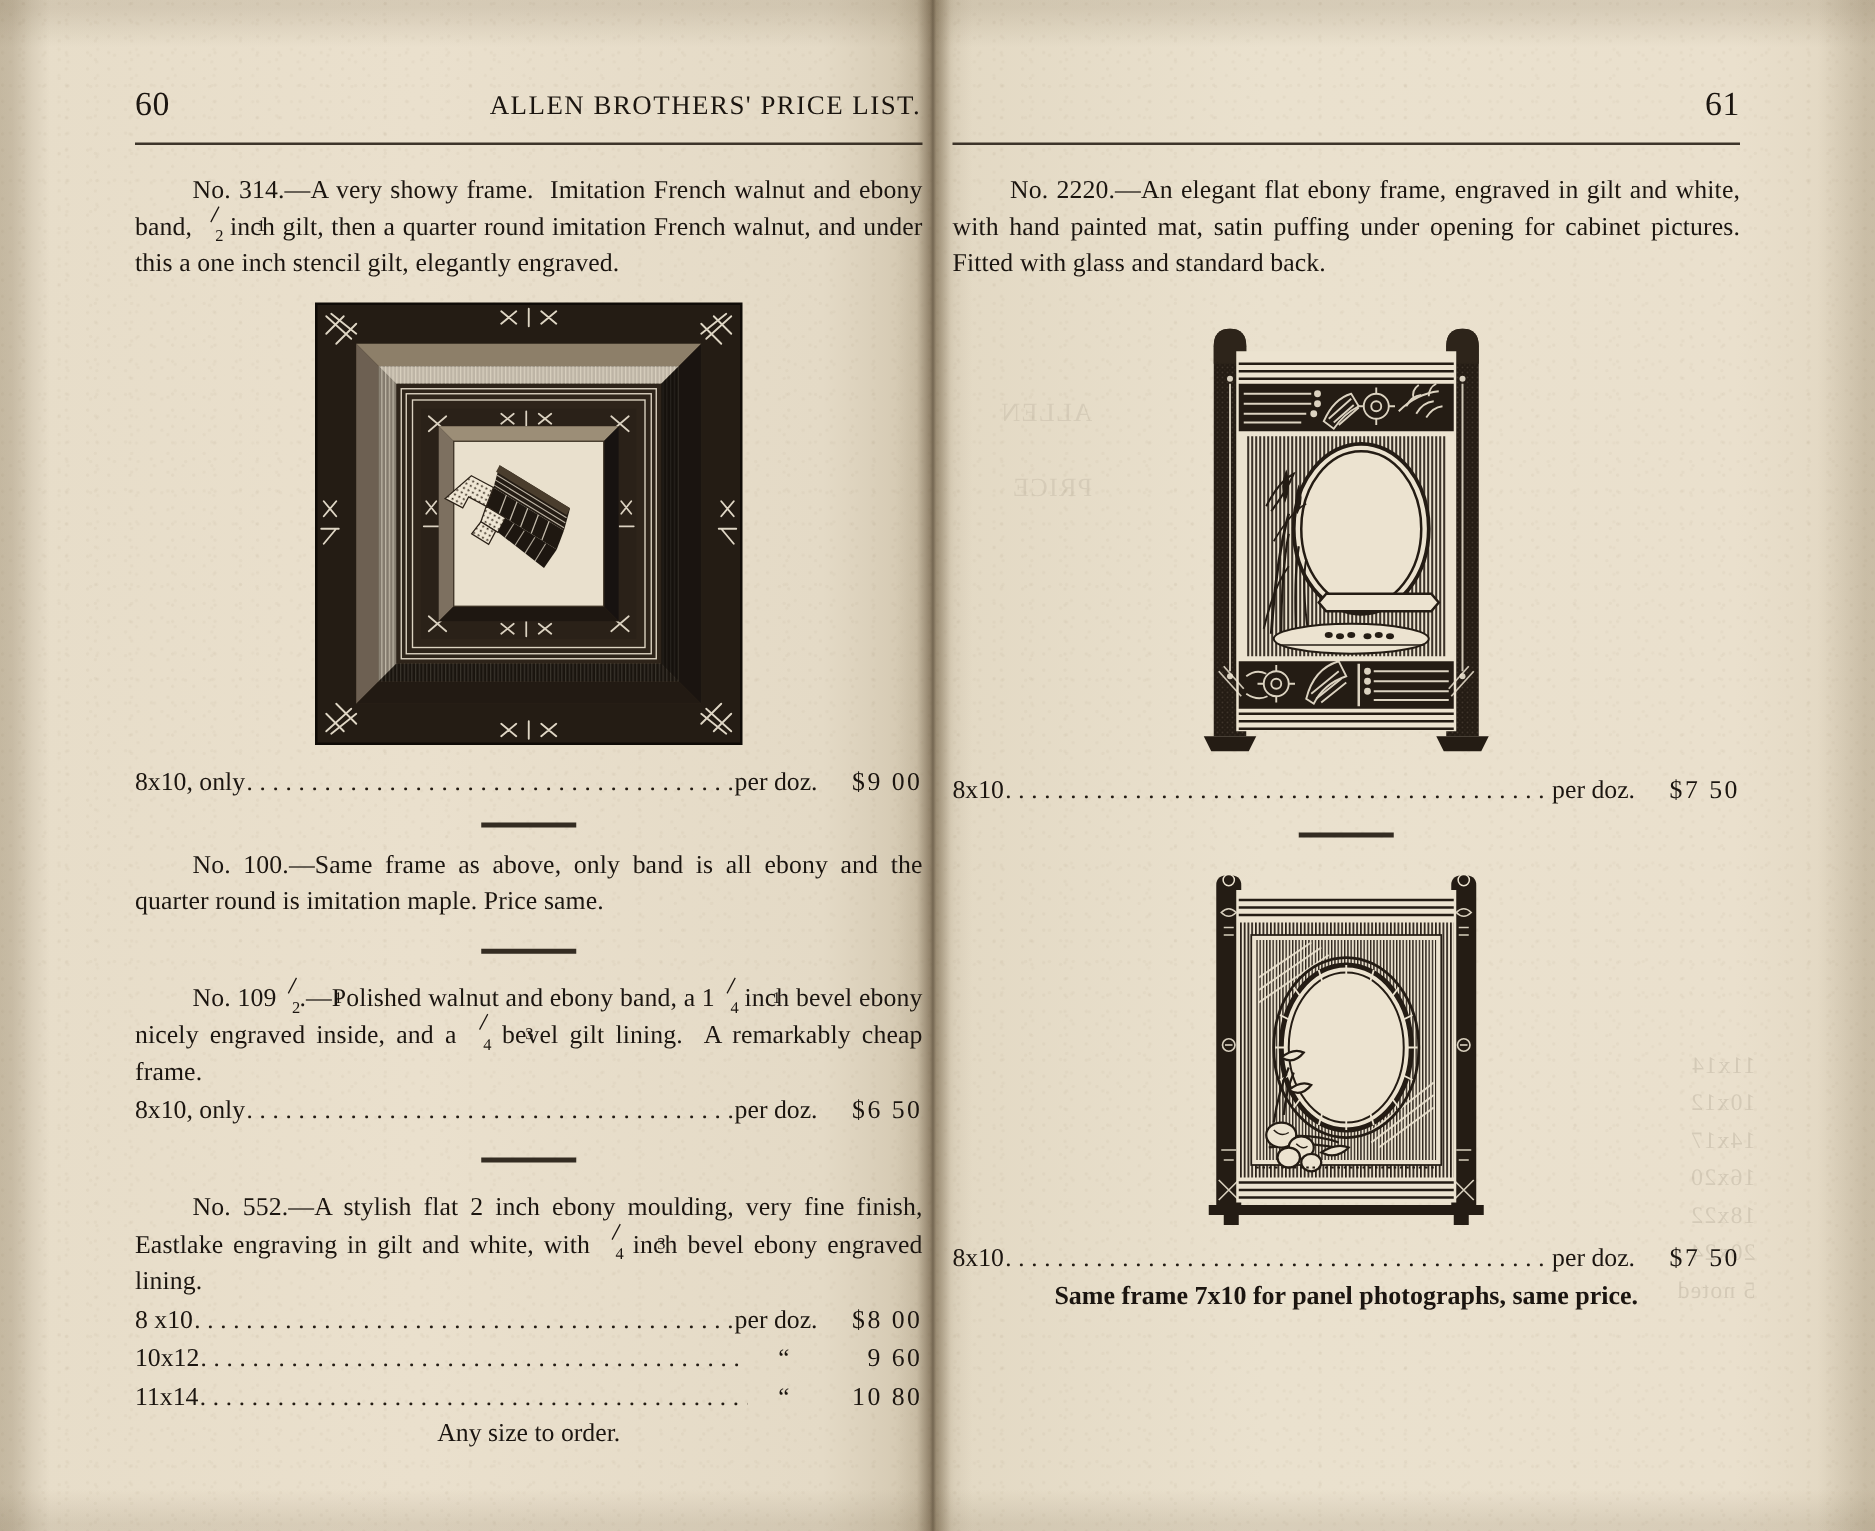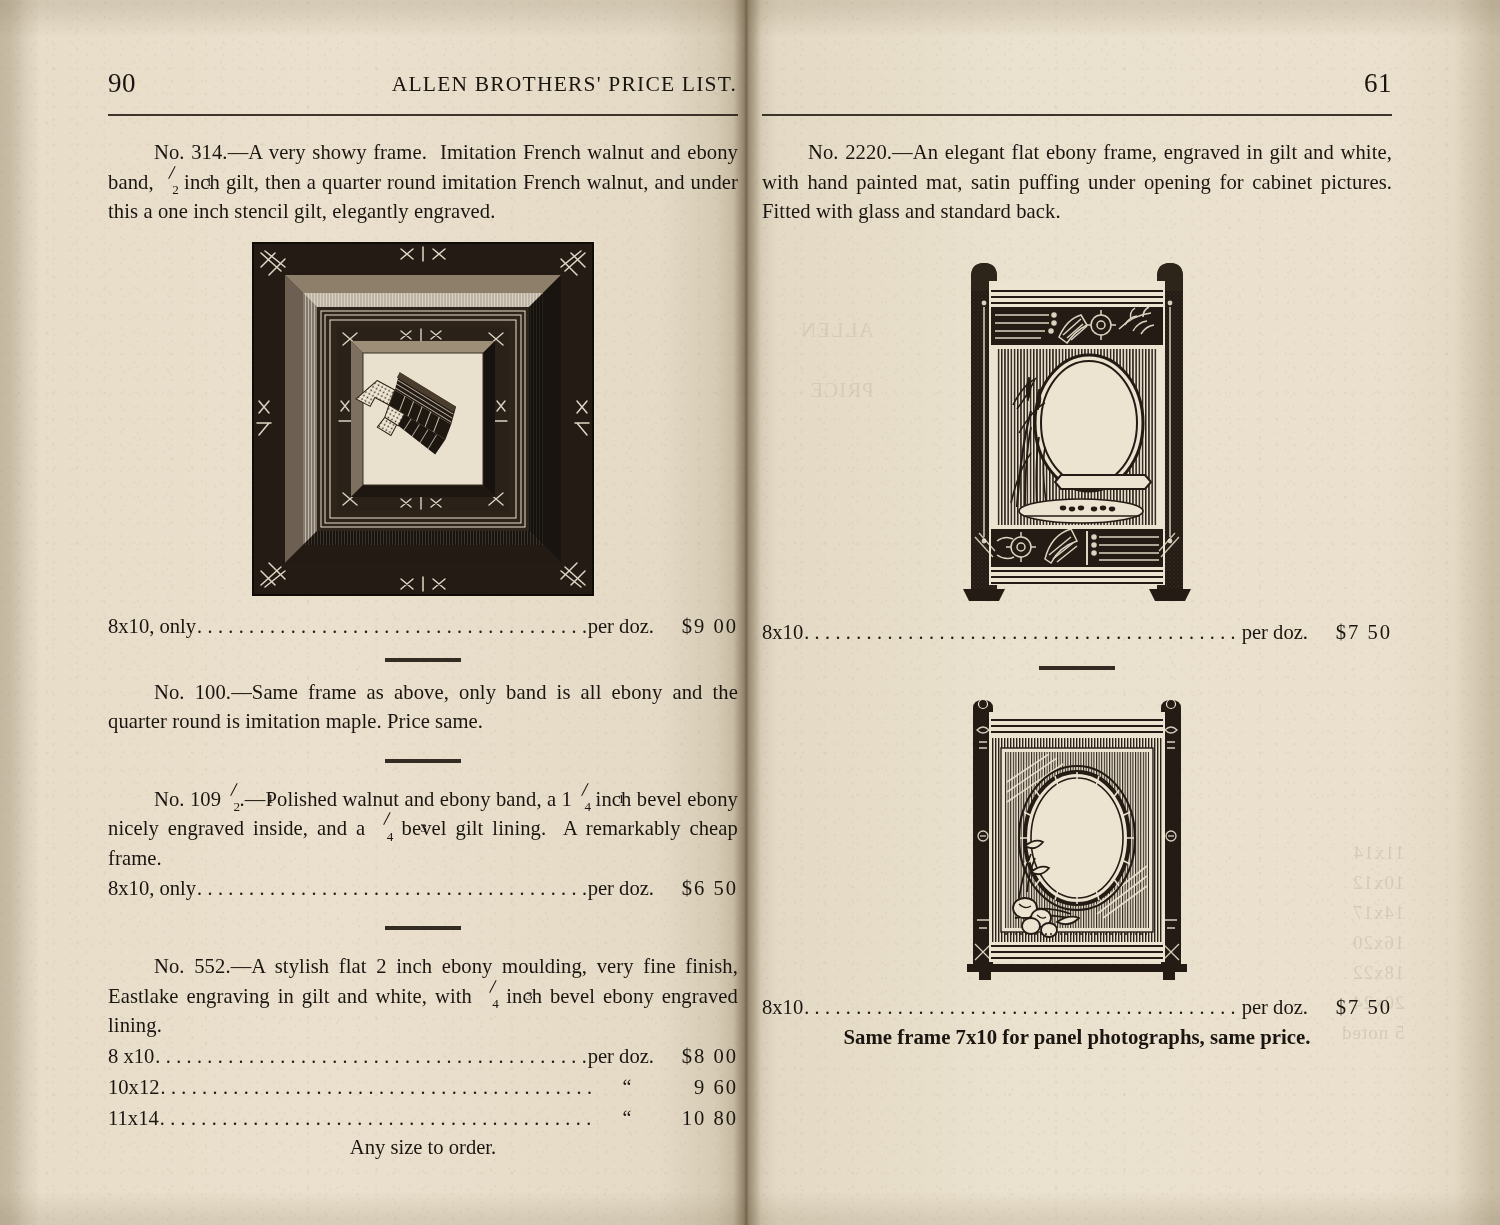--- a/index.html
+++ b/index.html
@@ -150,21 +150,21 @@
     <div>ALLEN</div>
     <div>PRICE</div>
   </div>
 
   <div class="gutter"></div>
   <div class="vignette"></div>
 
   <div class="col left">
 
     <div class="hdr">
-      <div class="folio l">90</div>
+      <div class="folio l">60</div>
       <div class="run">ALLEN BROTHERS' PRICE LIST.</div>
     </div>
     <div class="rule-top"></div>
 
     <p class="para t2">
       <span class="nolabel">No. 314.</span><span>—</span>A very showy frame.&nbsp; Imitation French walnut and ebony band, <span class="frac"><span class="n">1</span><span class="s"></span><span class="d">2</span></span> inch gilt, then a quarter round imitation French walnut, and under this a one inch stencil gilt, elegantly engraved.
     </p>
 
     <div class="fig" style="margin-top:14px;">
       <svg width="344" height="356" viewBox="0 0 344 356">

